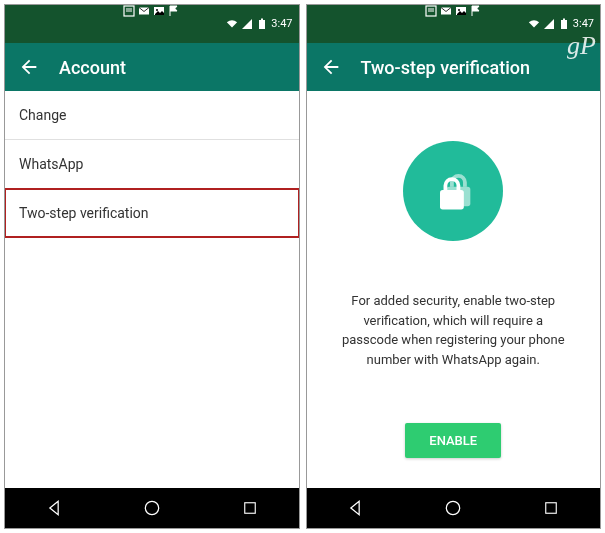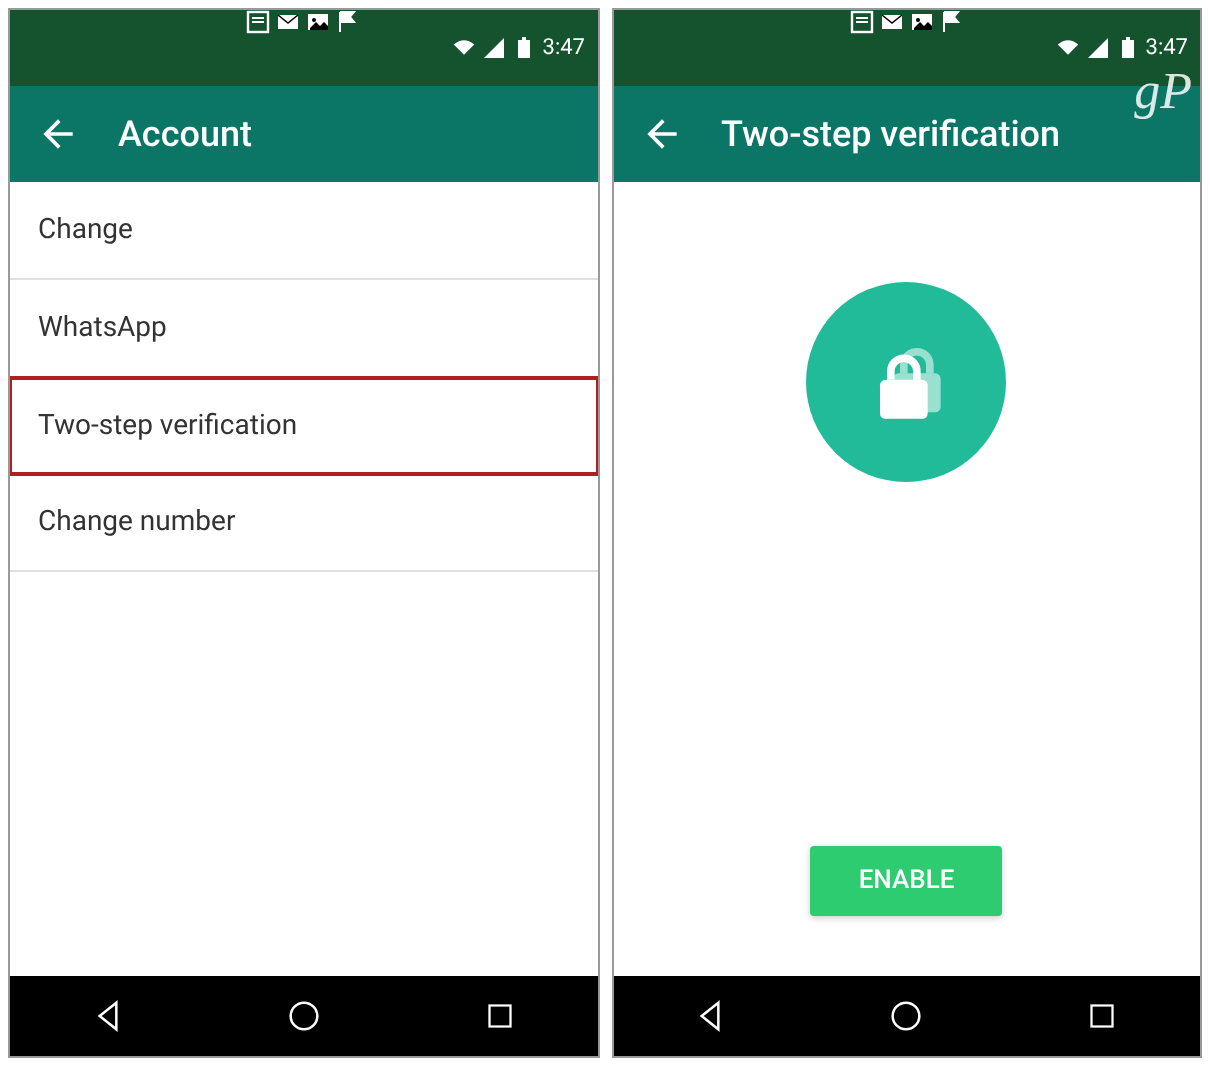--- a/index.html
+++ b/index.html
@@ -80,21 +80,20 @@
       <svg viewBox="0 0 24 24" width="22" height="22">
           <path d="M20 11H7.8l5.6-5.6L12 4l-8 8 8 8 1.4-1.4L7.8 13H20z" fill="#fff"></path>
         </svg>
     </div>
     <div class="app-title">Account</div>
   </div>
   <div class="content">
     <div class="list-item">Change</div>
     <div class="list-item">WhatsApp</div>
     <div class="list-item highlight">Two-step verification</div>
-    <div class="list-item">Change number</div>
   </div>
   <div class="nav-bar">
     <div class="nav-btn">
         <svg viewBox="0 0 24 24" width="20" height="20">
           <path d="M17 4 L7 12 L17 20 Z" fill="none" stroke="#fff" stroke-width="1.5"></path>
         </svg>
       </div>
     <div class="nav-btn">
         <svg viewBox="0 0 24 24" width="20" height="20">
           <circle cx="12" cy="12" r="8" fill="none" stroke="#fff" stroke-width="1.5"></circle>
@@ -168,20 +167,21 @@
   <span class="watermark">gP</span>
   <div class="content verification-content">
     <div class="lock-circle">
       <svg viewBox="0 0 48 48" width="52" height="52">
         <rect x="18" y="20" width="22" height="18" rx="2.5" fill="#fff" opacity="0.55"></rect>
         <path d="M23 20 v-4 a6 6 0 0 1 12 0 v4" fill="none" stroke="#fff" stroke-width="3.5" opacity="0.55"></path>
         <rect x="12" y="23" width="22" height="18" rx="2.5" fill="#fff"></rect>
         <path d="M17 23 v-4 a6 6 0 0 1 12 0 v4" fill="none" stroke="#fff" stroke-width="3.5"></path>
       </svg>
     </div>
+    <div class="verification-text">For added security, enable two-step verification, which will require a passcode when registering your phone number with WhatsApp again.</div>
     <button class="enable-btn">ENABLE</button>
   </div>
   <div class="nav-bar">
     <div class="nav-btn">
         <svg viewBox="0 0 24 24" width="20" height="20">
           <path d="M17 4 L7 12 L17 20 Z" fill="none" stroke="#fff" stroke-width="1.5"></path>
         </svg>
       </div>
     <div class="nav-btn">
         <svg viewBox="0 0 24 24" width="20" height="20">

